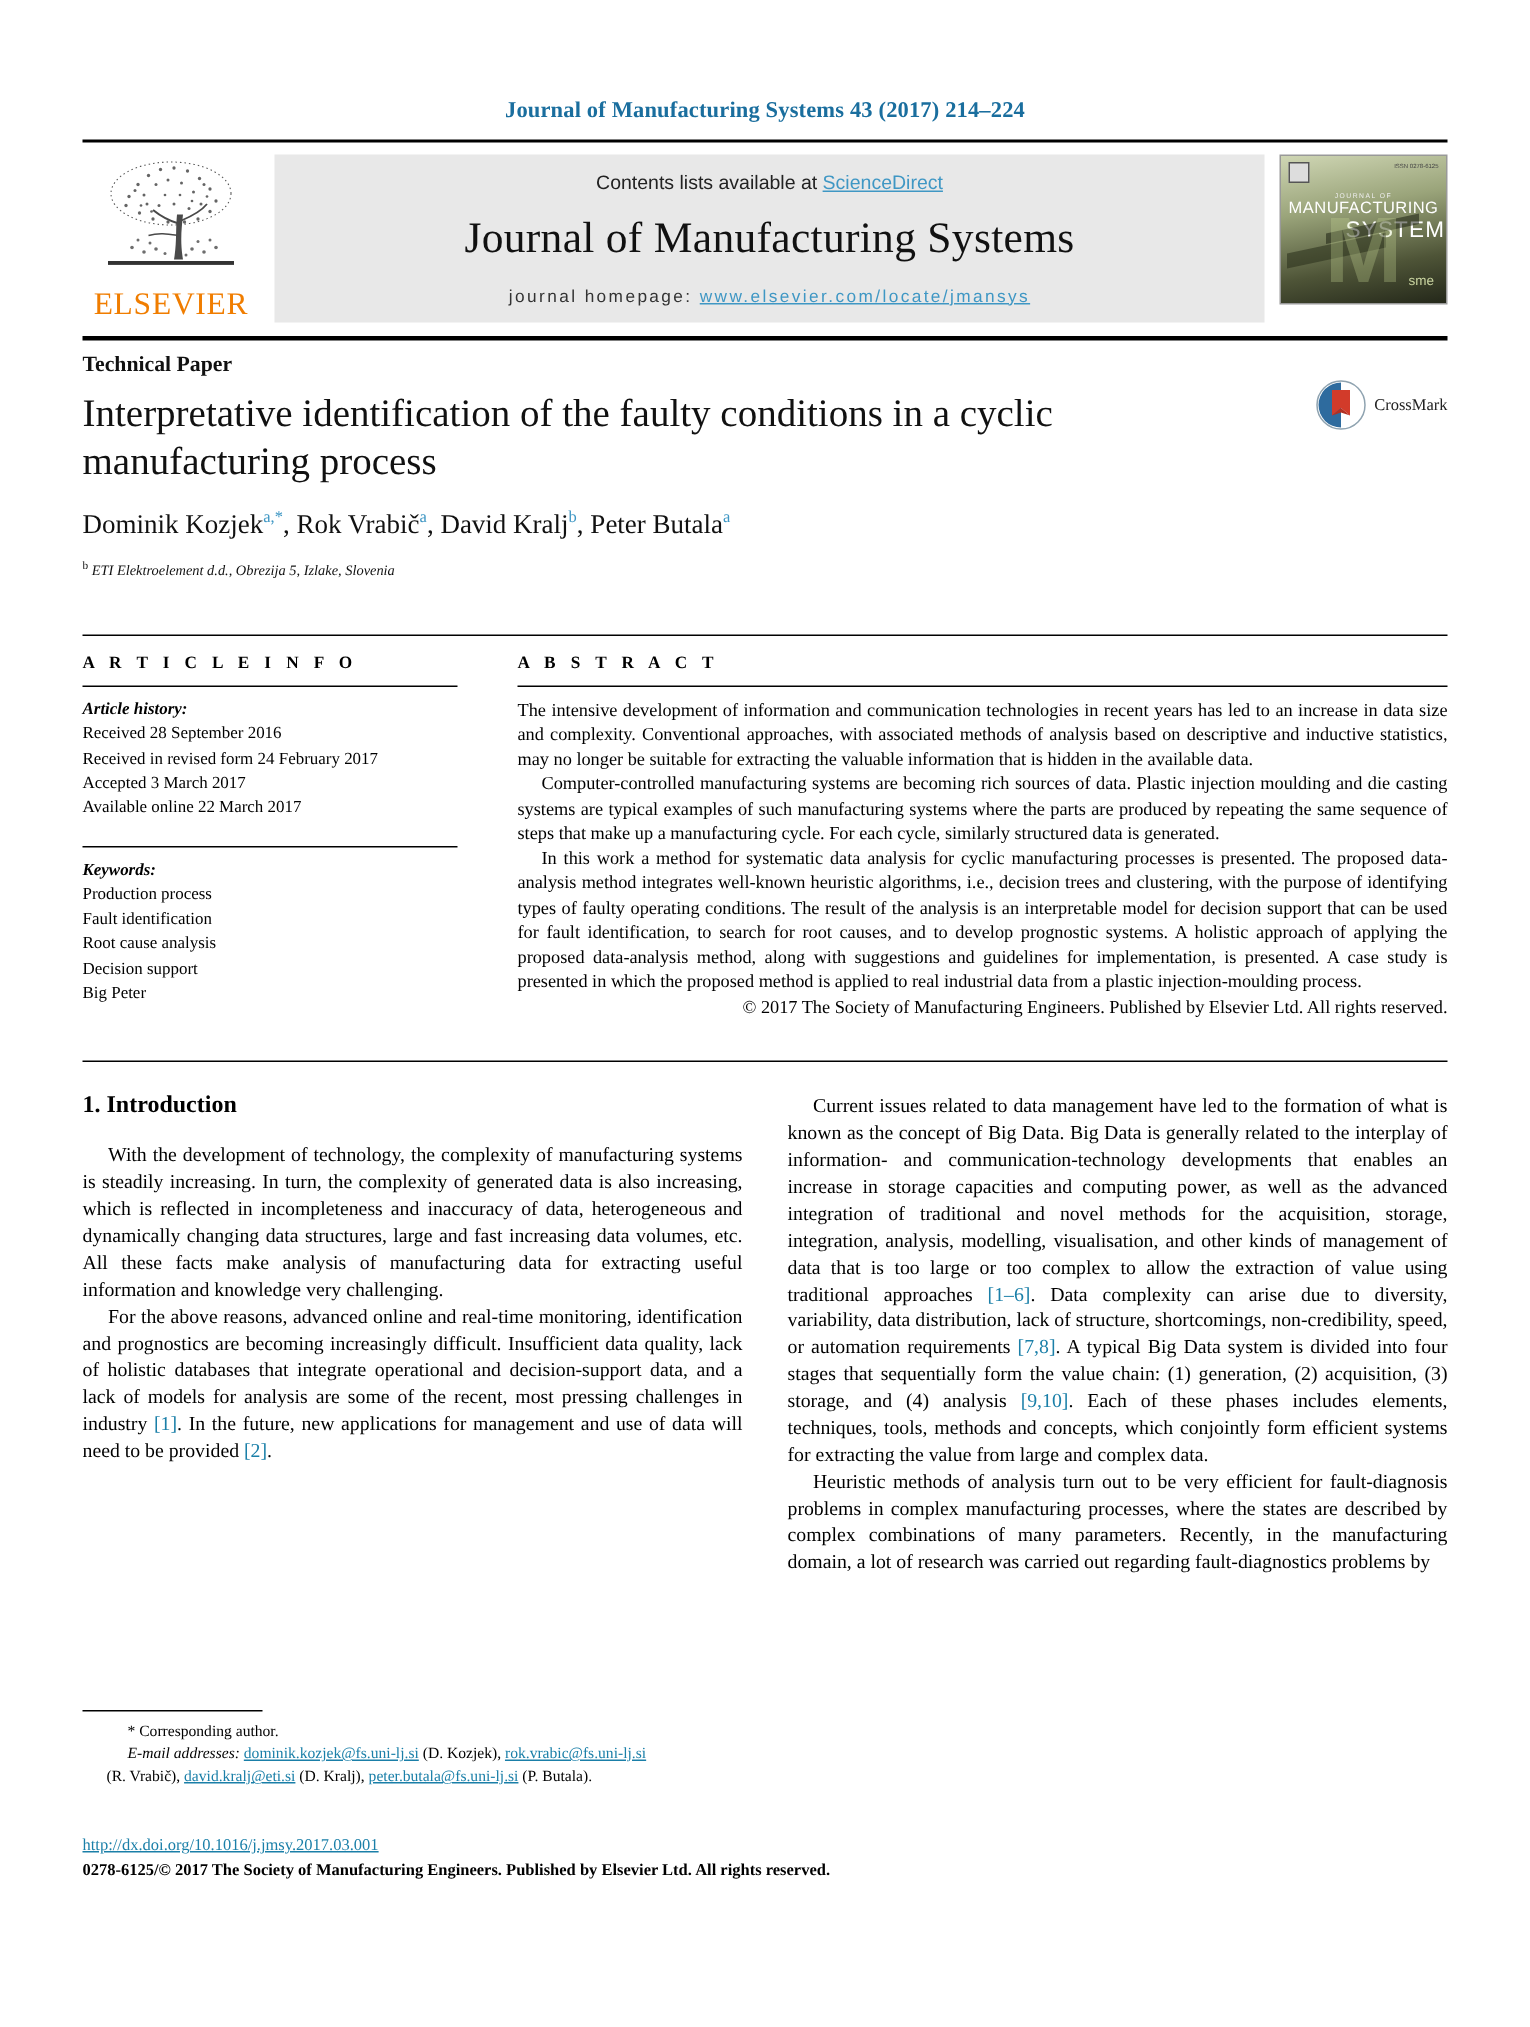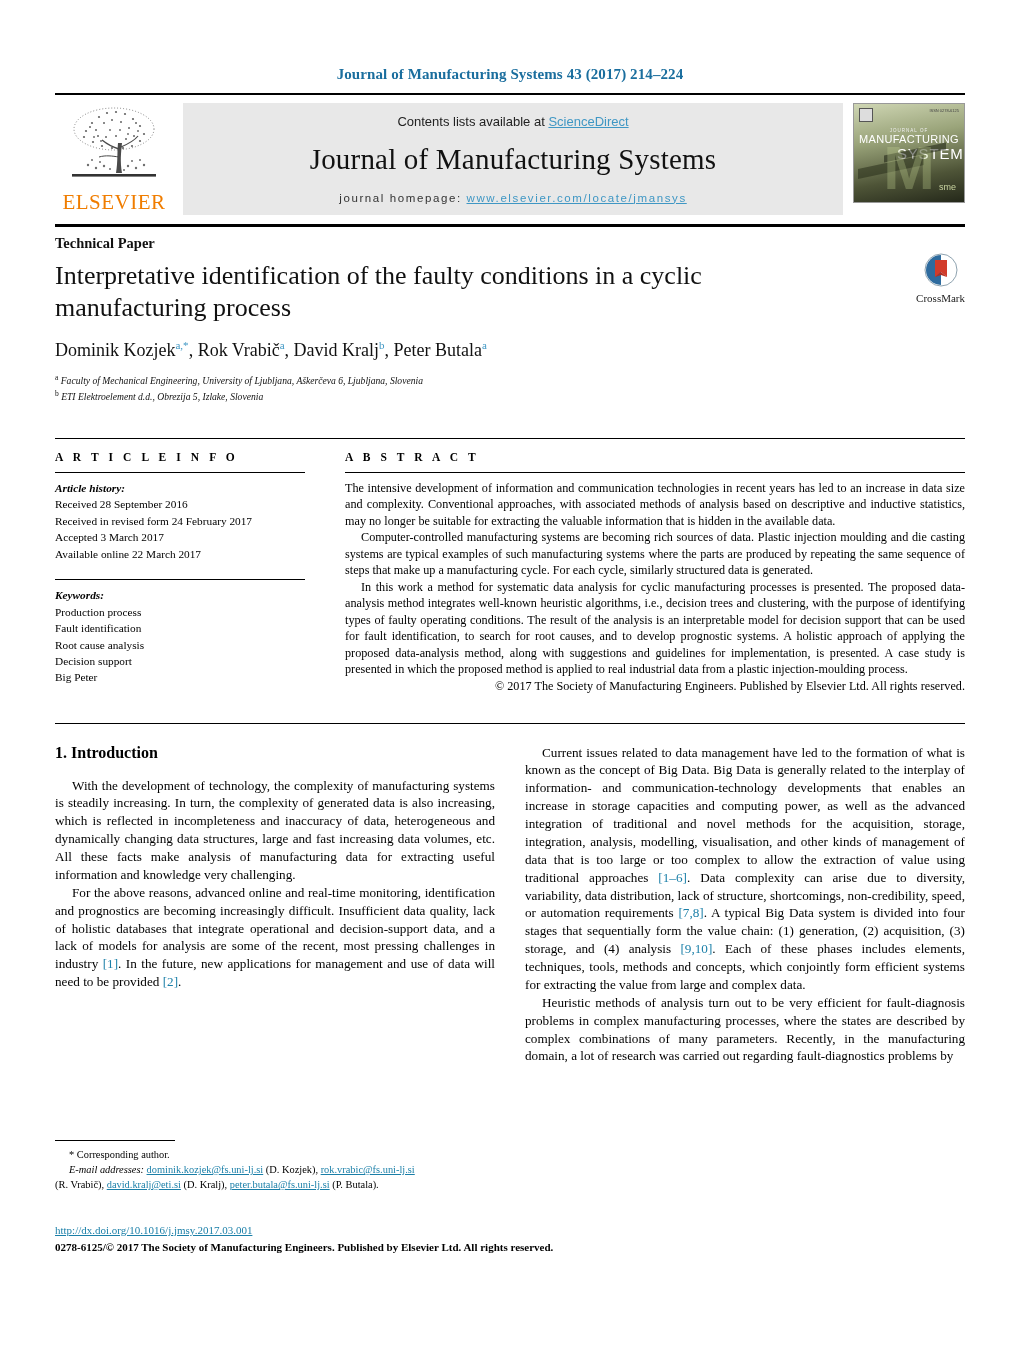--- a/index.html
+++ b/index.html
@@ -156,21 +156,21 @@
   .authors sup.star { color:#3f97c4; }
   .affil {
     font-family:"Liberation Serif", serif;
     font-size:9.6px; font-style:italic; color:#111;
     line-height:1.45;
   }
   .affil sup { font-style:normal; font-size:7.5px; vertical-align:super; }
 
   .crossmark {
     position:absolute; right:0; top:18px;
-    display:flex; align-items:center; gap:5px;flex-direction:column;
+    display:flex; align-items:center; gap:5px;
   }
   .crossmark .cm-txt {
     font-family:"Liberation Serif", serif; font-size:11px; color:#222;
   }
 
   
   .info-abs {
     margin:34px 55px 0 55px;
     display:flex; gap:40px;
     border-top:1px solid #000;
@@ -224,21 +224,21 @@
   .ref { color:#1a7fa8; }
 
   
   .footnote {
     position:absolute;
     left:55px; top:1140px; width:430px;
   }
   .fn-rule { border-top:1px solid #000; width:120px; margin-bottom:6px; }
   .fn-text {
     font-family:"Liberation Serif", serif;
-    font-size:10.4px; line-height:1.45;
+    font-size:10.4px; line-height:1.45;margin-left:16px;
   }
   .fn-text .ind { display:block; text-indent:14px; }
   .fn-text .em { font-style:italic; }
   .link { color:#1a7fa8; }
 
   .botlinks {
     position:absolute; left:55px; top:1222px; width:640px;
     font-family:"Liberation Serif", serif; font-size:11px; line-height:1.5;
   }
   .botlinks .doi { color:#1a7fa8; }
@@ -346,21 +346,20 @@
 
   <div class="art-head">
     <div class="paper-type">Technical Paper</div>
     <h1 class="title">Interpretative identification of the faulty conditions in a cyclic manufacturing process</h1>
 
     <div class="authors">
       <span>Dominik Kozjek</span><sup class="star">a,*</sup>, <span>Rok Vrabič</span><sup>a</sup>, <span>David Kralj</span><sup>b</sup>, <span>Peter Butala</span><sup>a</sup>
     </div>
 
     <div class="affil">
-      <div><sup>a</sup> <span>Faculty of Mechanical Engineering, University of Ljubljana, Aškerčeva 6, Ljubljana, Slovenia</span></div>
       <div><sup>b</sup> <span>ETI Elektroelement d.d., Obrezija 5, Izlake, Slovenia</span></div>
     </div>
 
     <div class="crossmark">
       <svg width="34" height="34" viewBox="0 0 34 34">
         <circle cx="17" cy="17" r="16" fill="#ffffff" stroke="#8fa3b0" stroke-width="1"></circle>
         <path d="M17 2 a15 15 0 0 0 0 30 z" fill="#2e6b9e"></path>
         <path d="M11 7 h12 v17 l-6 -5 l-6 5 z" fill="#d23b2a"></path>
         <path d="M11 24 l6 -5 l6 5 l-6 -2 z" fill="#b22f22"></path>
       </svg>

